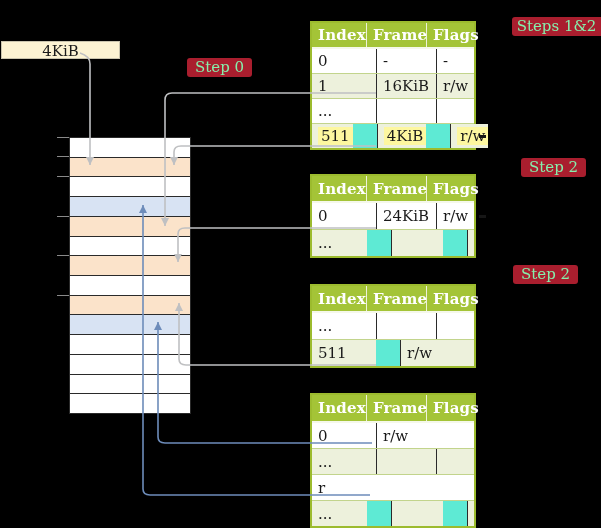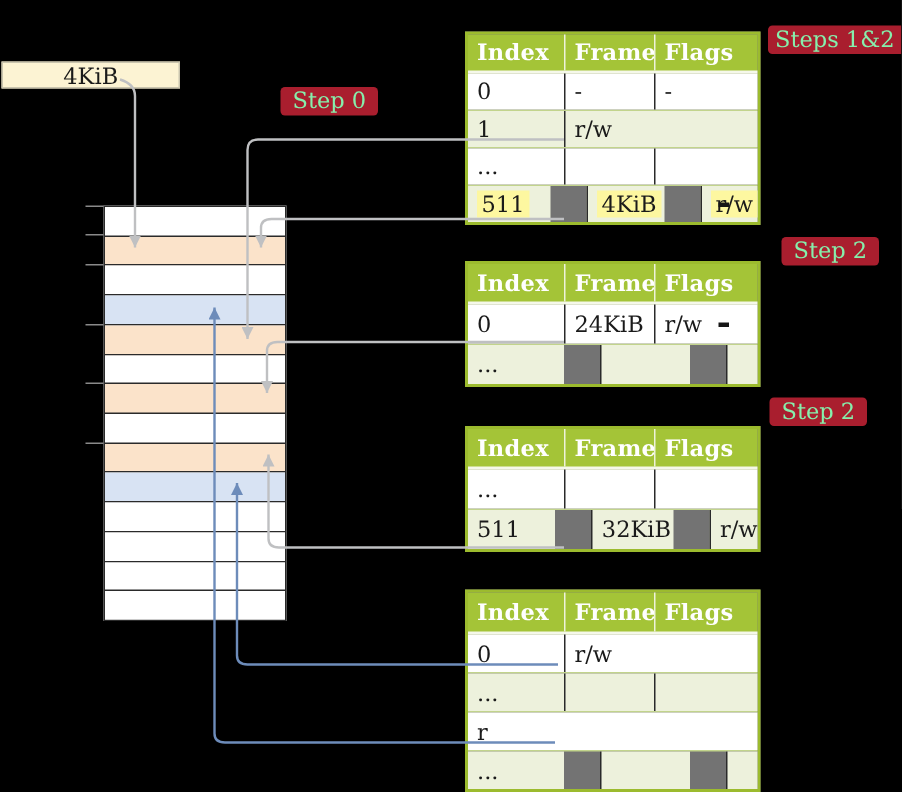--- a/index.html
+++ b/index.html
@@ -38,22 +38,22 @@
     display:flex; flex-direction:column; box-sizing:border-box;
     border:1px solid var(--cell-sep); background:#fff;
   }
   .mem-row{flex:1; border-bottom:1px solid var(--cell-sep); background:#fff;}
   .mem-row:last-child{border-bottom:none;}
   .mem-row.table{background:var(--frame-table-row);}
   .mem-row.data{background:var(--frame-data-row);}
   .tick{position:absolute; left:57px; width:12px; height:1px; background:var(--tick);}
   
   .tbl{
-    position:absolute; left:310px; width:197px; box-sizing:border-box;
-    border:2px solid var(--table-border); background:#737373; font-size:15px;
+    position:absolute; left:310px; width:166px; box-sizing:border-box;
+    border:2px solid var(--table-border); background:#5eead4; font-size:15px;
   }
   .t1{top:21px;} .t2{top:174px;} .t3{top:284px;} .t4{top:393px;}
   .hrow{display:flex; background:var(--table-header); border-bottom:2px solid #f5f8ea;}
   .t1 .hrow{height:24px;} .t2 .hrow,.t3 .hrow{height:25px;} .t4 .hrow{height:26px;}
   .trow{display:flex; border-bottom:1px solid var(--row-sep);}
   .trow:last-child{border-bottom:none;gap:24px;}
   .t1 .trow{height:24px;} .t2 .trow,.t3 .trow{height:26px;} .t4 .trow{height:25px;}
   .trow.shaded .cell{background:var(--table-row-alt);}
   .hcell{
     color:#fff; font-weight:bold; display:flex; align-items:center;
@@ -109,20 +109,21 @@
         <div class="hcell c1">Frame</div>
         <div class="hcell c2">Flags</div>
       </div>
       <div class="trow">
         <div class="cell c0">0</div>
         <div class="cell c1">-</div>
         <div class="cell c2">-</div>
       </div>
       <div class="trow shaded">
         <div class="cell c0">1</div>
+        <div class="cell c1">16KiB</div>
         <div class="cell c2">r/w</div>
       </div>
       <div class="trow">
         <div class="cell c0">...</div>
         <div class="cell c1"></div>
         <div class="cell c2"></div>
       </div>
       <div class="trow shaded">
         <div class="cell c0">
           <span class="hl">511</span>
@@ -158,21 +159,20 @@
         <div class="hcell c1">Frame</div>
         <div class="hcell c2">Flags</div>
       </div>
       <div class="trow">
         <div class="cell c0">...</div>
         <div class="cell c1"></div>
         <div class="cell c2"></div>
       </div>
       <div class="trow shaded">
         <div class="cell c0">511</div>
-        <div class="cell c1">32KiB</div>
         <div class="cell c2">r/w</div>
       </div>
     </div>
   <div class="tbl t4">
       <div class="hrow">
         <div class="hcell c0">Index</div>
         <div class="hcell c1">Frame</div>
         <div class="hcell c2">Flags</div>
       </div>
       <div class="trow">

